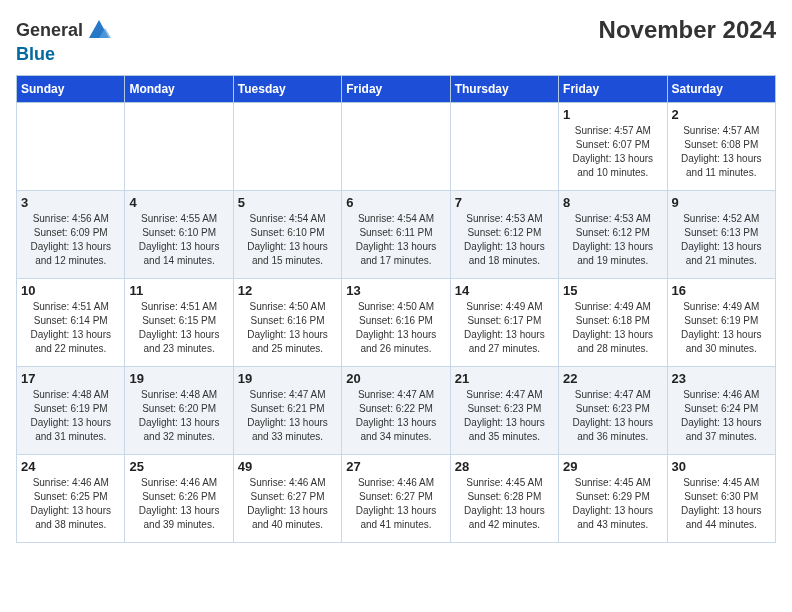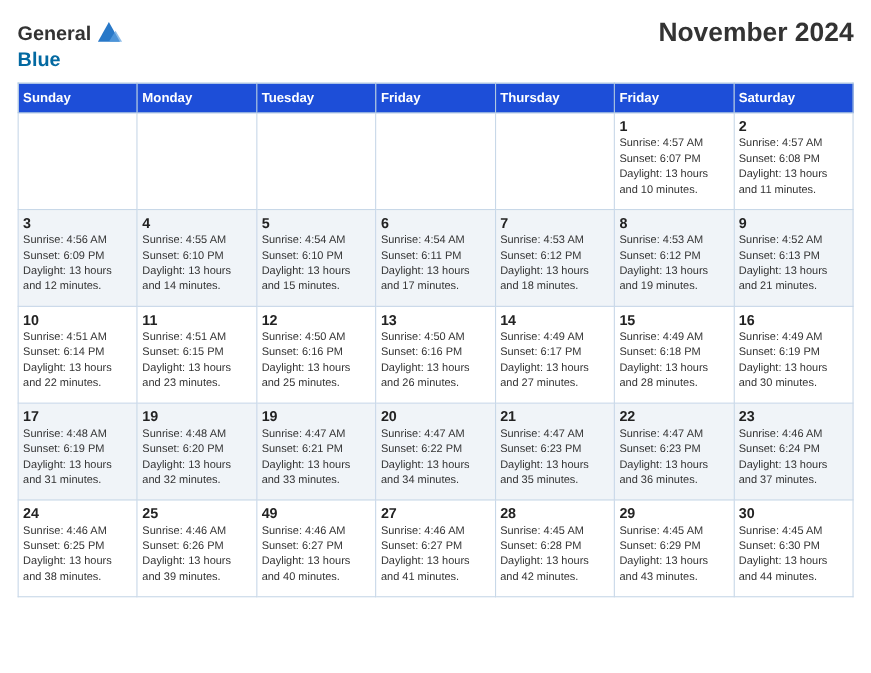--- a/index.html
+++ b/index.html
@@ -77,20 +77,21 @@
       font-size: 13px;
       font-weight: bold;
       color: #222;
       display: block;
       margin-bottom: 2px;
     }
     .day-info {
       font-size: 10px;
       line-height: 1.4;
       color: #333;
+      text-align: center;
     }
     .empty-cell {
       background: #fff !important;
     }
   </style>
 </head>
 <body>
 
 <div class="header-section">
   <div class="logo">

